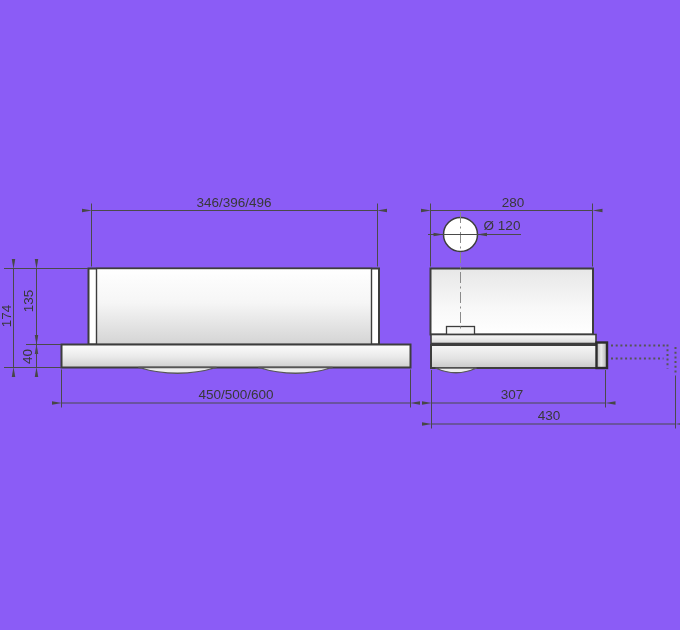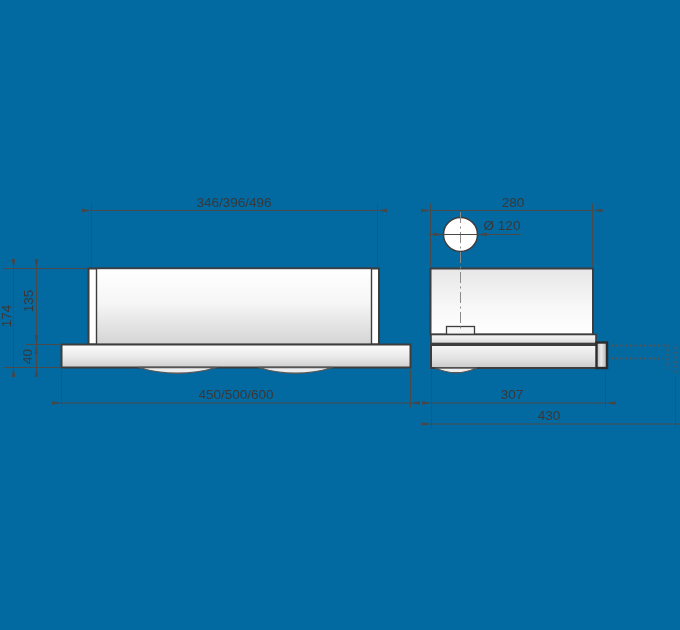--- a/index.html
+++ b/index.html
@@ -1,17 +1,17 @@
 <!DOCTYPE html>
 <html><head>
 <meta charset="utf-8">
 <style>
   html,body{margin:0;padding:0;background:#ffffff;}
   .stage{
-    position:relative;width:680px;height:630px;background:#0369a1;overflow:hidden;
+    position:relative;width:680px;height:630px;background:#8b5cf6;overflow:hidden;
     font-family:"Liberation Sans",sans-serif;
   }
   svg text{
     font-family:"Liberation Sans",sans-serif;
     font-size:13.5px;
     fill:#383838;
     text-anchor:middle;
   }
 </style>
 </head>

